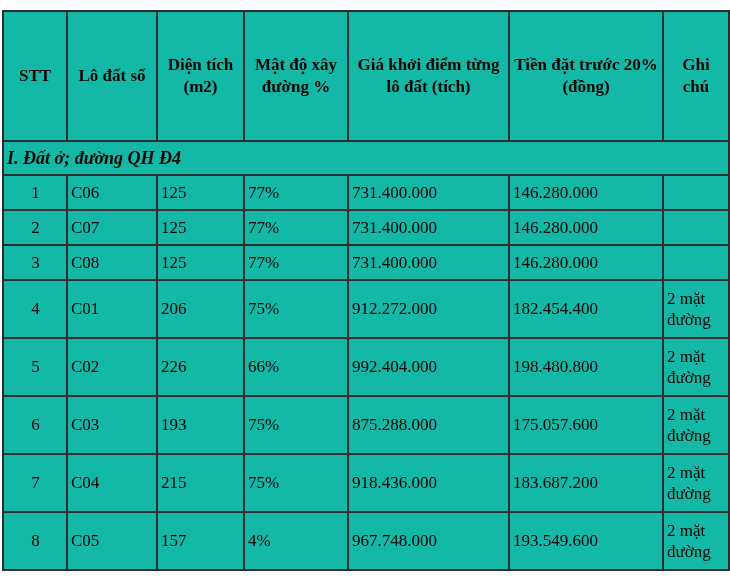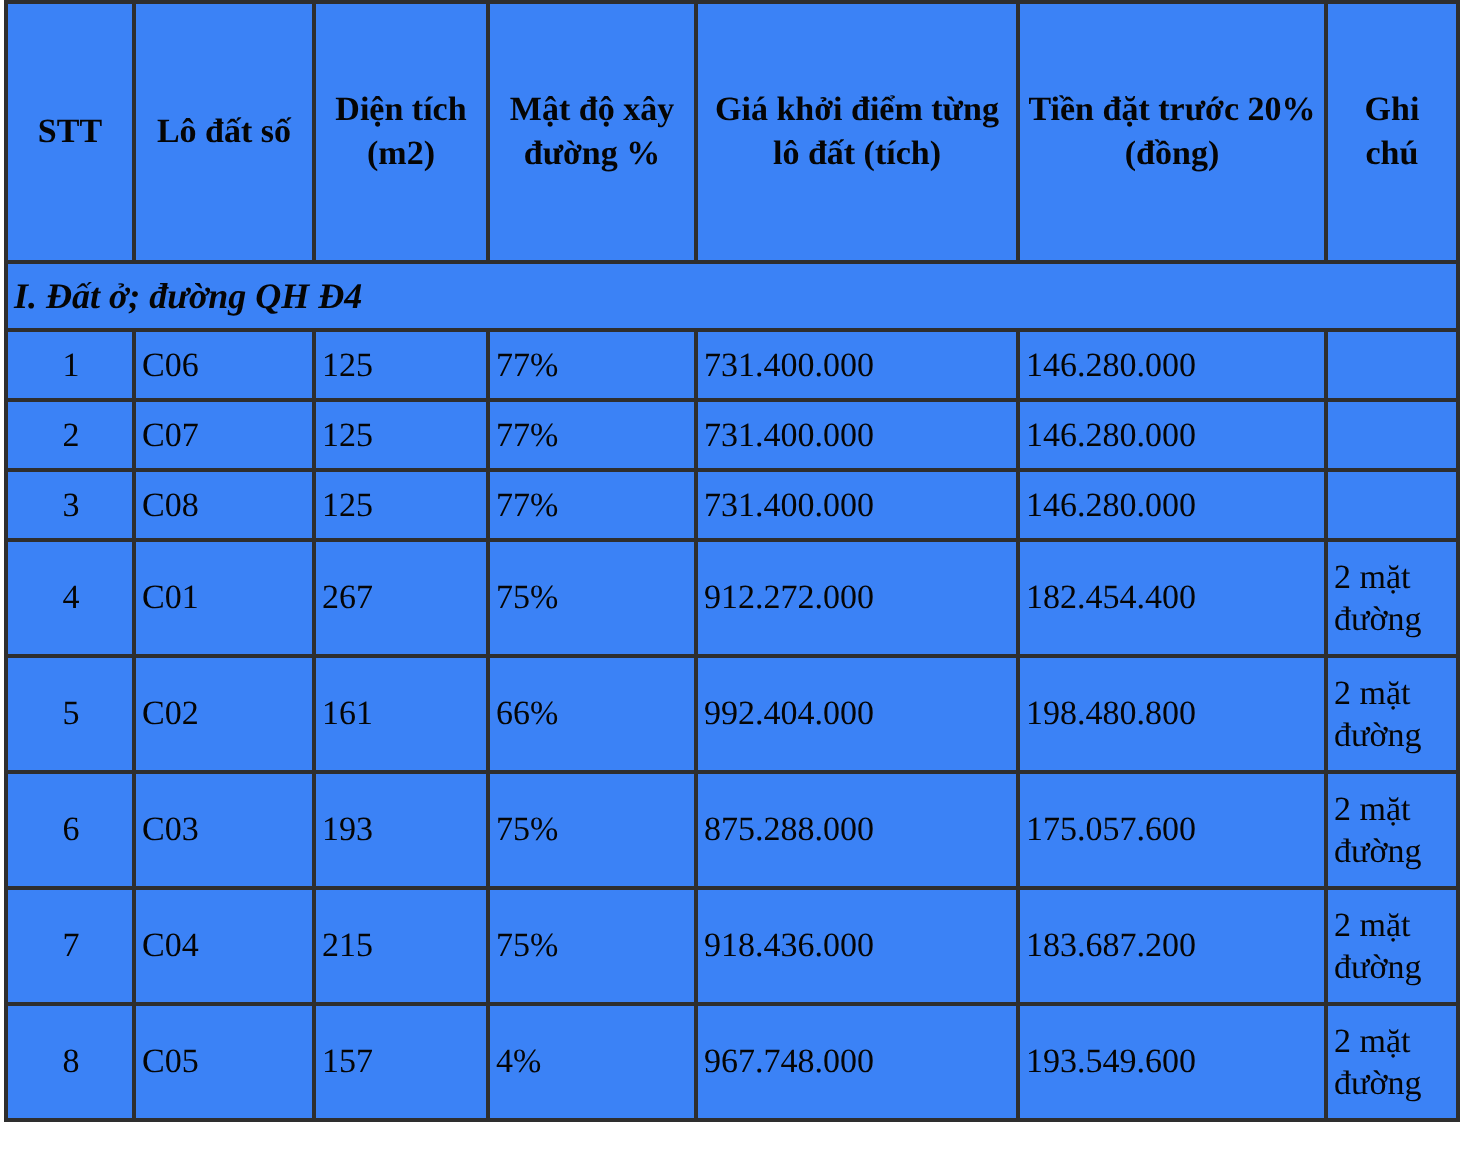--- a/index.html
+++ b/index.html
@@ -14,22 +14,22 @@
     width: 730px;
     height: 579px;
     background: #ffffff;
     font-family: "Liberation Serif", "DejaVu Serif", serif;
     color: #000000;
   }
   table.price-table {
     border-collapse: collapse;
     table-layout: fixed;
     width: 726px;
-    margin: 0 0 0 2px;
-    background: #3b82f6;
+    margin: 10px 0 0 2px;
+    background: #14b8a6;
   }
   .price-table th,
   .price-table td {
     border: 2px solid #2e2e2e;
     overflow: hidden;
     color: #050505;
   }
   .price-table th {
     font-weight: bold;
     font-size: 17px;
@@ -122,31 +122,31 @@
         <td>125</td>
         <td>77%</td>
         <td>731.400.000</td>
         <td>146.280.000</td>
         <td></td>
       </tr>
 
       <tr class="row-tall">
         <td class="c-stt">4</td>
         <td>C01</td>
-        <td>267</td>
+        <td>206</td>
         <td>75%</td>
         <td>912.272.000</td>
         <td>182.454.400</td>
         <td>2 mặt đường</td>
       </tr>
 
       <tr class="row-tall">
         <td class="c-stt">5</td>
         <td>C02</td>
-        <td>161</td>
+        <td>226</td>
         <td>66%</td>
         <td>992.404.000</td>
         <td>198.480.800</td>
         <td>2 mặt đường</td>
       </tr>
 
       <tr class="row-tall">
         <td class="c-stt">6</td>
         <td>C03</td>
         <td>193</td>

